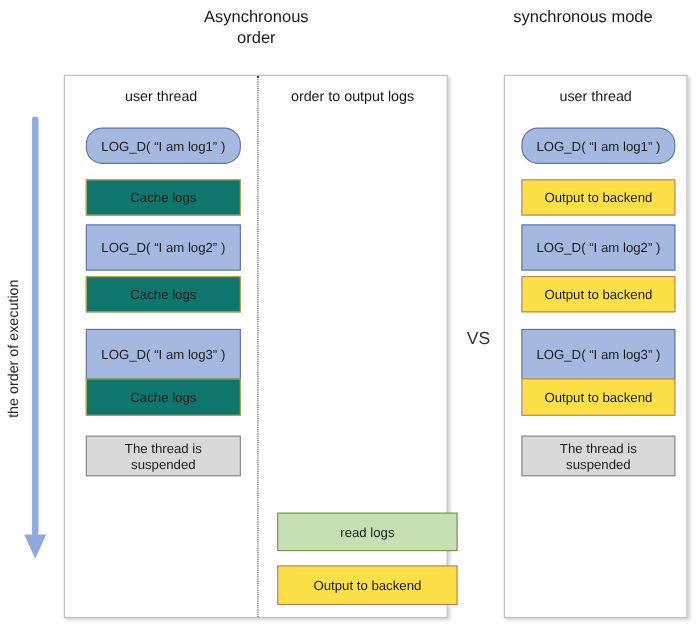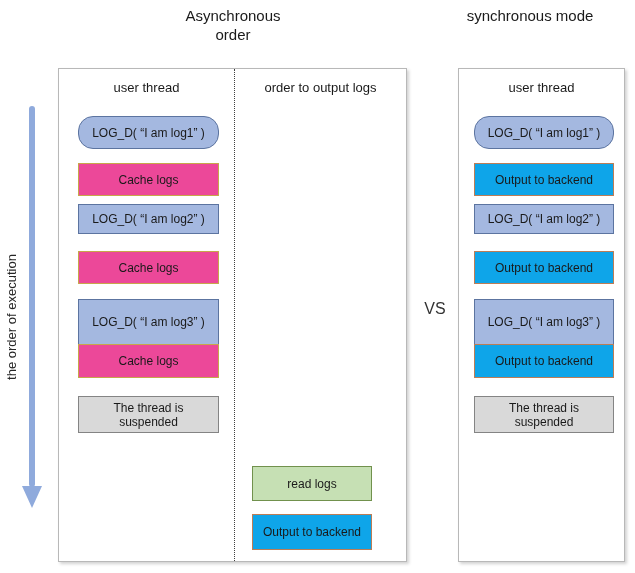--- a/index.html
+++ b/index.html
@@ -100,34 +100,34 @@
     display: flex;
     align-items: center;
     justify-content: center;
     text-align: center;
     font-size: 12px;
     line-height: 14px;
     border: 1px solid;
     color: #1a1a1a;
   }
   .panel-async .box.user-col   { left: 19px;  width: 141px; }
-  .panel-async .box.output-col { left: 193px; width: 120px; }
+  .panel-async .box.output-col { left: 193px; width: 164px; }
   .panel-sync  .box            { left: 15px;  width: 140px; }
   .t1 { top: 47px;  height: 33px; border-radius: 15px; }
   .t2 { top: 94px;  height: 33px; }
-  .t3 { top: 135px; height: 30px; }
+  .t3 { top: 135px; height: 42px; }
   .t4 { top: 182px; height: 33px; }
   .t5 { top: 230px; height: 46px; }
   .t6 { top: 275px; height: 34px; }
   .t7 { top: 327px; height: 37px; }
   .t-read   { top: 397px; height: 35px; }
   .t-output { top: 445px; height: 36px; }
   .log-call  { background: #A4B8E0; border-color: #5C74A0; }
-  .cache     { background: #ec4899; border-color: #C7A74A; }
-  .output    { background: #0ea5e9; border-color: #BC7D56; }
+  .cache     { background: #0f766e; border-color: #C7A74A; }
+  .output    { background: #fde047; border-color: #BC7D56; }
   .read      { background: #C6E0B4; border-color: #71914D; }
   .suspended { background: #D9D9D9; border-color: #848484; }
   .suspended span { display: inline-block; max-width: 104px; }
 </style>
 </head>
 <body>
 
 <div class="canvas">
 
   <div class="mode-title title-async">Asynchronous order</div>

